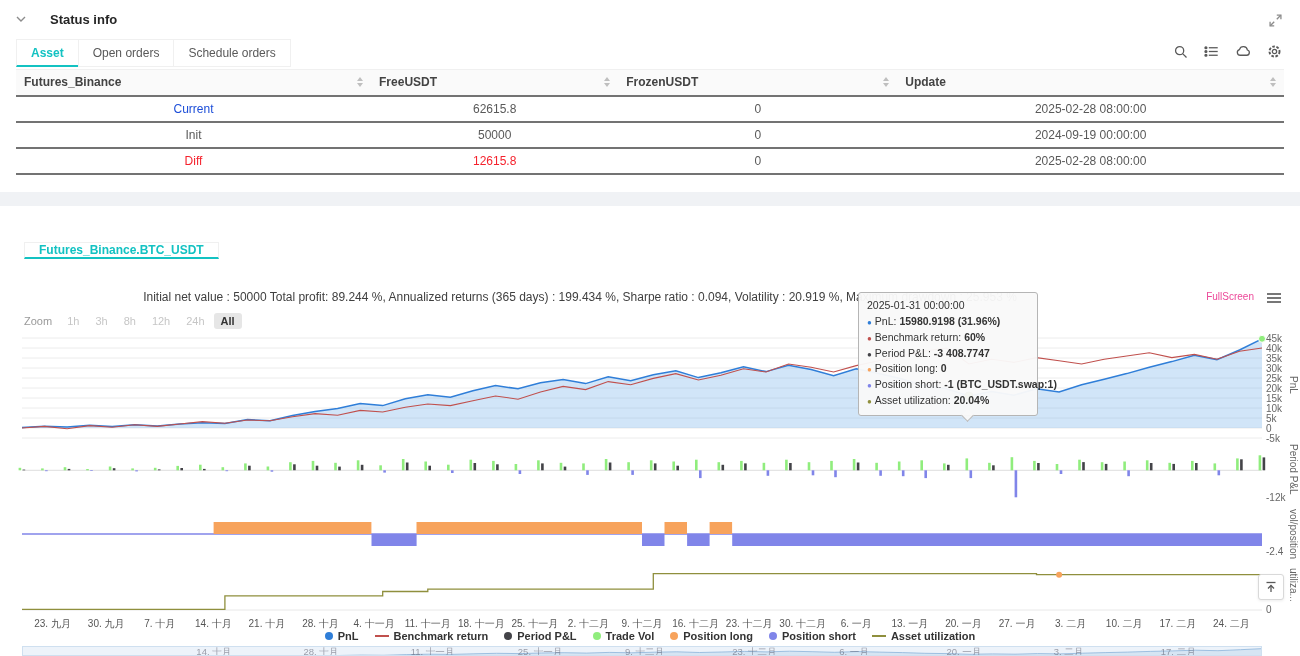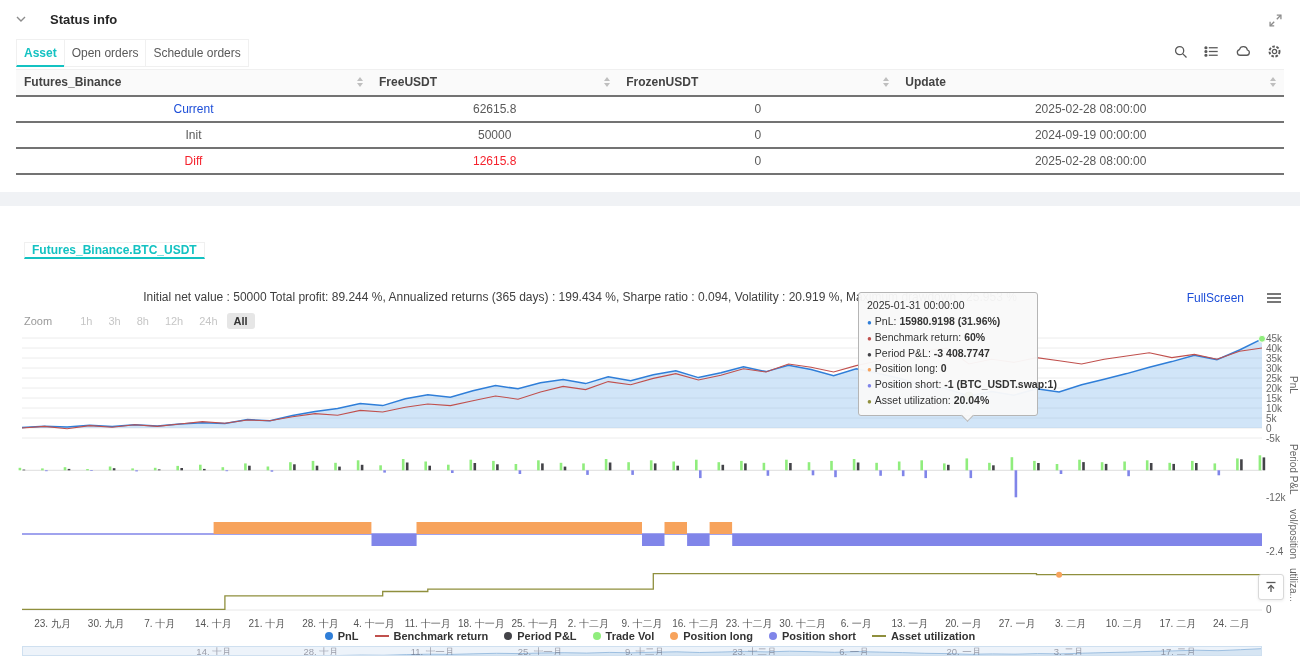--- a/index.html
+++ b/index.html
@@ -7,44 +7,44 @@
     font-family:"Liberation Sans","DejaVu Sans",sans-serif;font-size:12px;color:#595959}
   .card{position:absolute;left:0;width:1300px;background:#fff}
   #card-status{top:0;height:192px}
   #card-earnings{top:206px;height:450px}
   .sec-header{display:flex;align-items:center;gap:24px;padding:12px 16px 8px}
   .sec-title{font-size:13px;font-weight:bold;color:#262626}
   .chev svg,.expand svg{display:block}
   .expand{position:absolute;right:18px;top:14px;cursor:pointer}
   
   .tabs-row{position:relative;display:flex;margin:4px 16px 0;height:28px}
-  .tab{display:flex;align-items:center;padding:0 7px;border:1px solid #f0f0f0;margin-right:-1px;
+  .tab{display:flex;align-items:center;padding:0 14px;border:1px solid #f0f0f0;margin-right:-1px;
     font-size:12px;color:#595959;background:#fff;cursor:pointer}
   .tab.active{color:#13c2c2;border-bottom:2px solid #13c2c2;font-weight:bold}
   .tab-icons{position:absolute;right:2px;top:5px;display:flex;gap:16px;align-items:center}
   .tab-icons span{cursor:pointer;display:block}
   
   table{width:calc(100% - 32px);margin:2px 16px 0;border-collapse:collapse;table-layout:fixed}
   th,td{height:26px;padding:0 8px;text-align:center;font-size:12px;border-bottom:2px solid #737373;
     white-space:nowrap;overflow:hidden}
   thead th{background:#fafafa;color:#434343;font-weight:bold;border-top:1px solid #f0f0f0}
   .th-inner{display:flex;align-items:center;justify-content:space-between}
   .caret{display:inline-flex;flex-direction:column;gap:2px;margin-left:6px}
   .caret i{width:0;height:0;border-left:3.5px solid transparent;border-right:3.5px solid transparent;display:block}
   .caret .up{border-bottom:4px solid #bfbfbf}
   .caret .down{border-top:4px solid #bfbfbf}
   td.link{color:#1d4ed8;cursor:pointer}
   .danger{color:#f5222d}
   
   #earn-tab-row{position:absolute;top:36px;left:24px}
   #stats-line{position:absolute;top:84px;left:0;width:1160px;text-align:center;color:#404040;font-size:12px}
-  #fullscreen{position:absolute;top:85px;right:56px;font-size:12px;color:#1d4ed8;cursor:pointer}
+  #fullscreen{position:absolute;top:85px;right:46px;font-size:10px;color:#ec4899;cursor:pointer}
   #chart-menu-btn{position:absolute;top:85px;right:18px;cursor:pointer}
   #zoom-row{position:absolute;top:107px;left:24px;display:flex;align-items:center;gap:4px}
-  #zoom-row .zlabel{color:#999;font-size:11px;margin-right:17px}
+  #zoom-row .zlabel{color:#999;font-size:11px;margin-right:4px}
   .zoom-btn{font-size:11px;padding:2px 7px;border-radius:3px;color:#c6c6c6}
   .zoom-btn.active{background:#e6e6e6;color:#333;font-weight:bold;cursor:pointer}
   #chart-svg{position:absolute;top:124px;left:0}
   .yaxis-title{position:absolute;left:1287px;width:12px;font-size:10px;color:#666;
     writing-mode:vertical-rl;white-space:nowrap}
   
   #tooltip{position:absolute;left:858px;top:86px;width:180px;background:rgba(249,249,249,0.96);
     border:1px solid #b5b5b5;border-radius:3px;padding:6px 8px;font-size:10.5px;color:#333;z-index:5}
   #tooltip .tt-title{margin-bottom:3px;color:#333}
   #tooltip .tt-row{line-height:1.5;white-space:nowrap}

